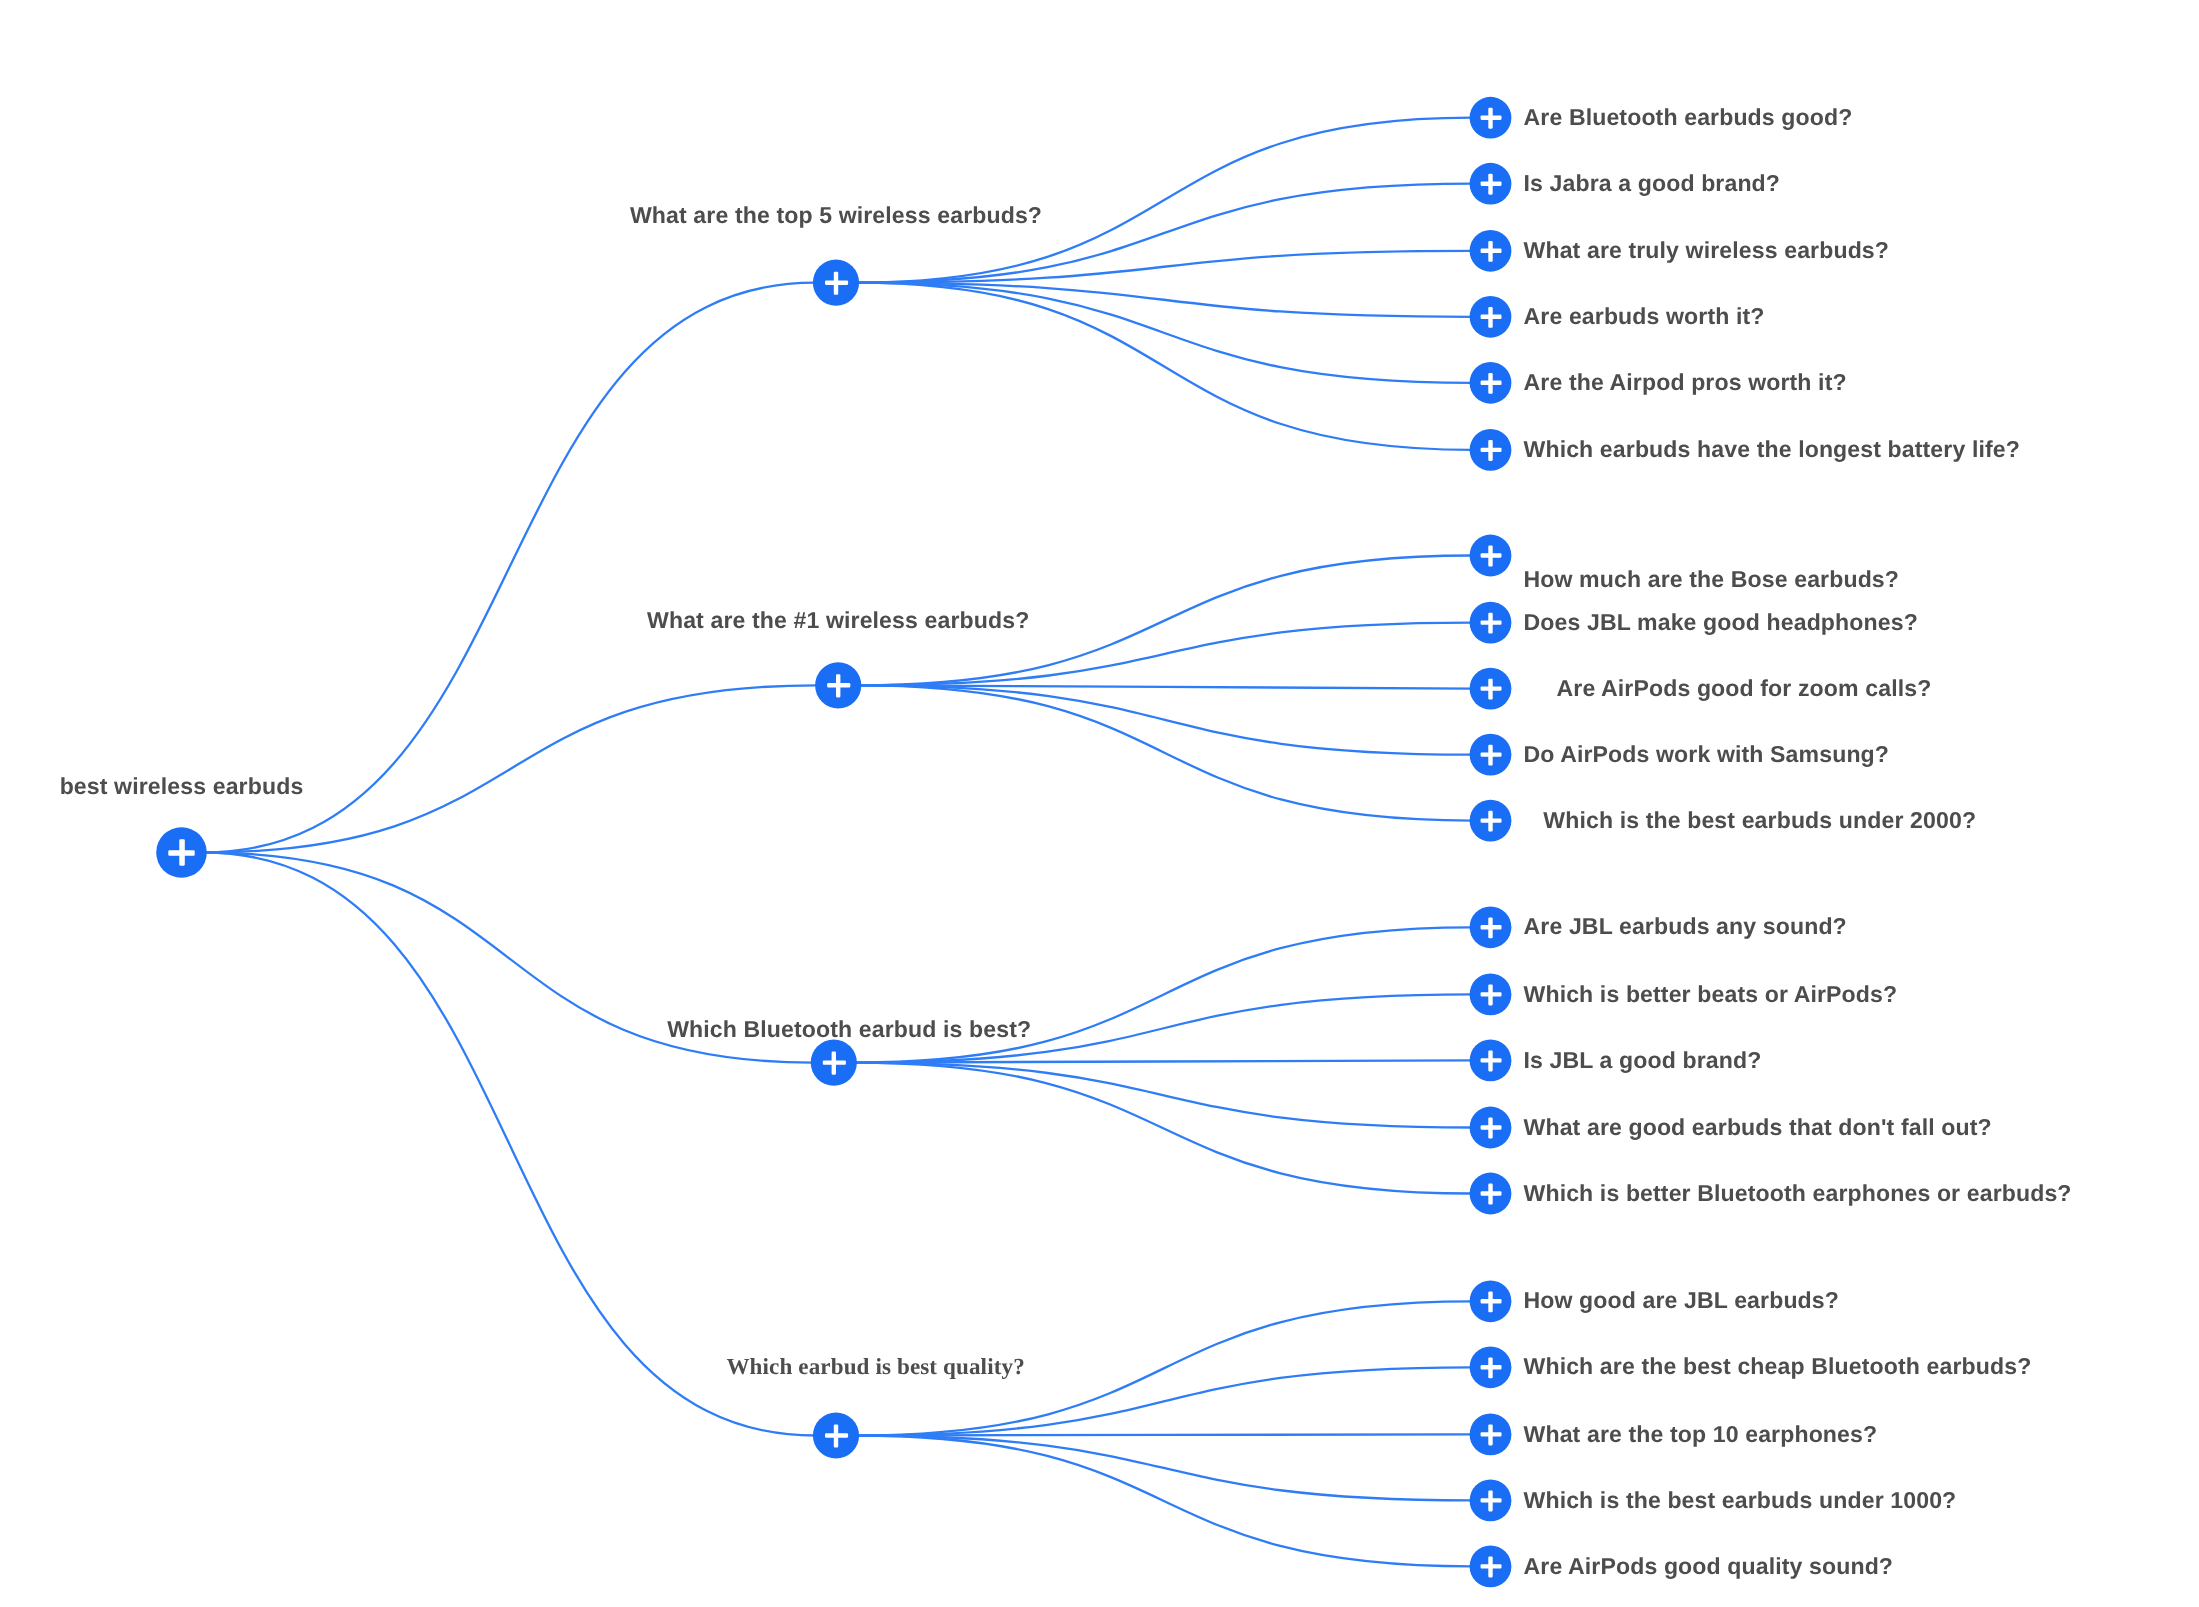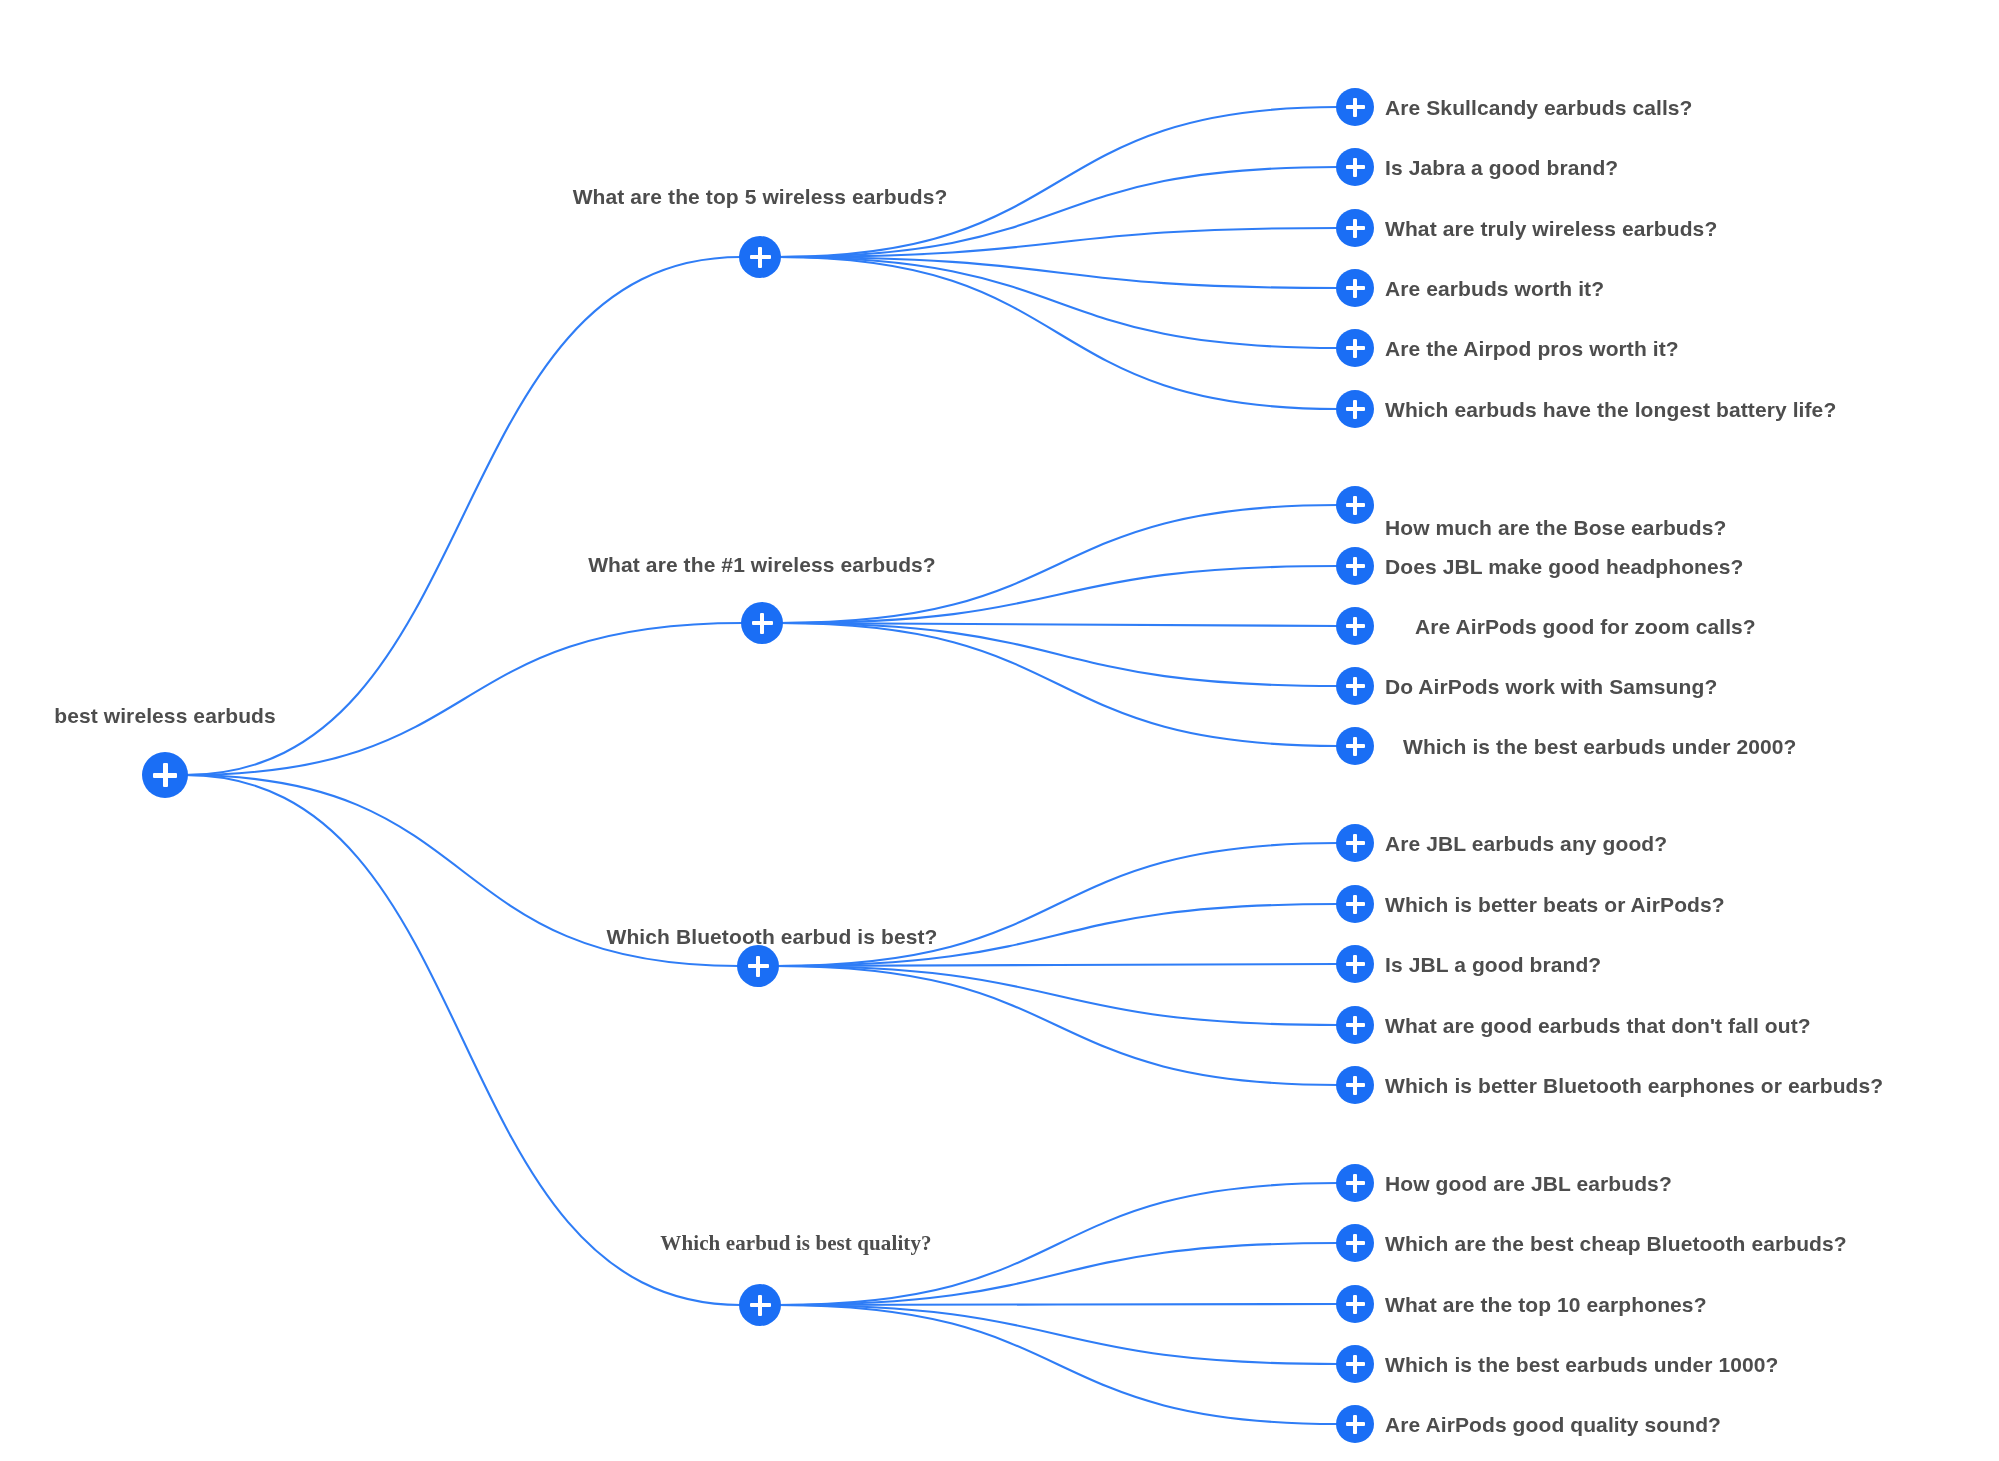--- a/index.html
+++ b/index.html
@@ -117,21 +117,21 @@
       <div class="label label-root" style="left: 165px; top: 715px;">best wireless earbuds</div>
       <div class="node node-branch" style="left: 739px; top: 236px;">
         <span class="plus-h"></span>
         <span class="plus-v"></span>
       </div>
       <div class="label label-branch" style="left: 760px; top: 196px;">What are the top 5 wireless earbuds?</div>
       <div class="node node-leaf" style="left: 1336px; top: 88px;">
         <span class="plus-h"></span>
         <span class="plus-v"></span>
       </div>
-      <div class="label label-leaf" style="left: 1385px; top: 107px;">Are Skullcandy earbuds calls?</div>
+      <div class="label label-leaf" style="left: 1385px; top: 107px;">Are Bluetooth earbuds good?</div>
       <div class="node node-leaf" style="left: 1336px; top: 148px;">
         <span class="plus-h"></span>
         <span class="plus-v"></span>
       </div>
       <div class="label label-leaf" style="left: 1385px; top: 167px;">Is Jabra a good brand?</div>
       <div class="node node-leaf" style="left: 1336px; top: 209px;">
         <span class="plus-h"></span>
         <span class="plus-v"></span>
       </div>
       <div class="label label-leaf" style="left: 1385px; top: 228px;">What are truly wireless earbuds?</div>
@@ -182,21 +182,21 @@
       <div class="label label-leaf" style="left: 1385px; top: 746px; margin-left: 18px;">Which is the best earbuds under 2000?</div>
       <div class="node node-branch" style="left: 737px; top: 945px;">
         <span class="plus-h"></span>
         <span class="plus-v"></span>
       </div>
       <div class="label label-branch" style="left: 772px; top: 936px;">Which Bluetooth earbud is best?</div>
       <div class="node node-leaf" style="left: 1336px; top: 824px;">
         <span class="plus-h"></span>
         <span class="plus-v"></span>
       </div>
-      <div class="label label-leaf" style="left: 1385px; top: 843px;">Are JBL earbuds any good?</div>
+      <div class="label label-leaf" style="left: 1385px; top: 843px;">Are JBL earbuds any sound?</div>
       <div class="node node-leaf" style="left: 1336px; top: 885px;">
         <span class="plus-h"></span>
         <span class="plus-v"></span>
       </div>
       <div class="label label-leaf" style="left: 1385px; top: 904px;">Which is better beats or AirPods?</div>
       <div class="node node-leaf" style="left: 1336px; top: 945px;">
         <span class="plus-h"></span>
         <span class="plus-v"></span>
       </div>
       <div class="label label-leaf" style="left: 1385px; top: 964px;">Is JBL a good brand?</div>

